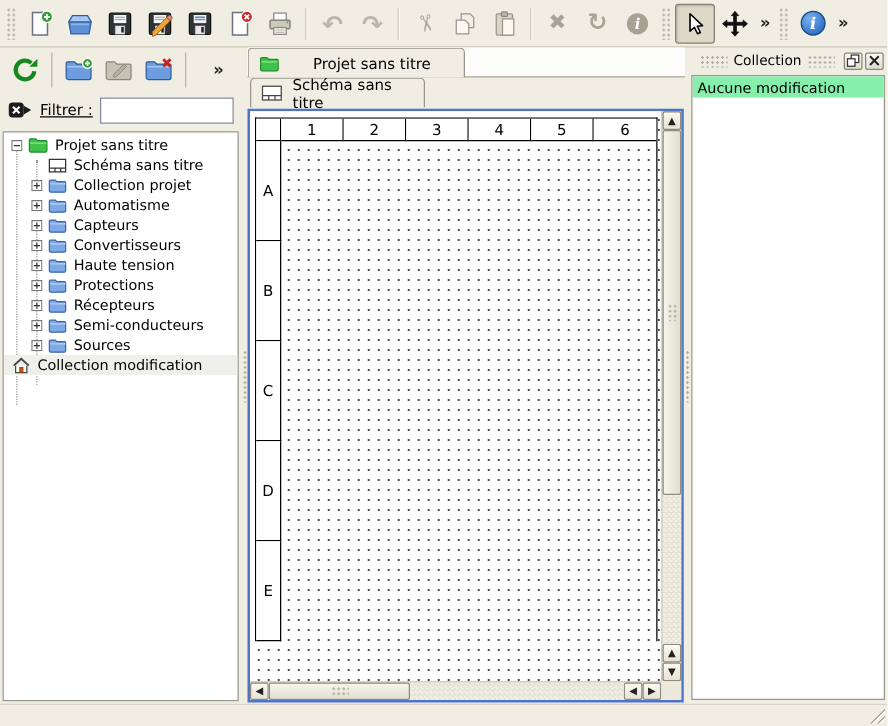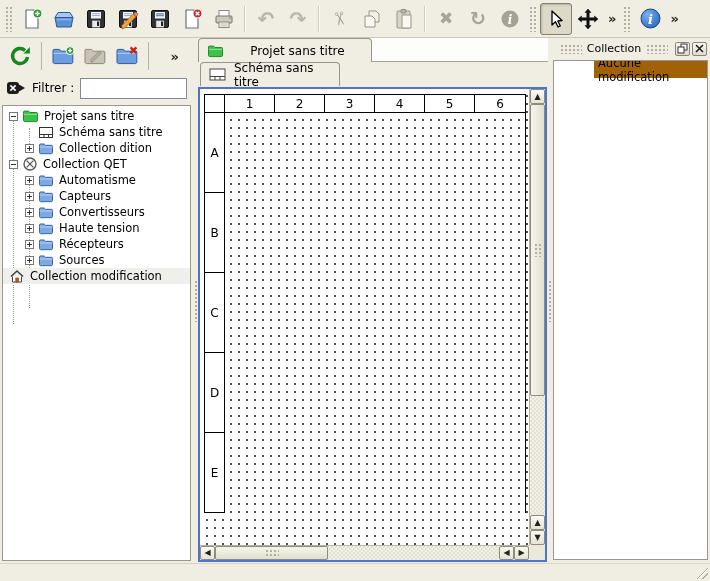--- a/index.html
+++ b/index.html
@@ -42,21 +42,21 @@
   .dock-btn{width:15px;height:14px;margin-left:2px;flex:0 0 auto;
     display:flex;align-items:center;justify-content:center;
     background:linear-gradient(#fbfaf3,#dedbcc);border:1px solid #8a8778;border-radius:2px;}
   
   .panel-toolbar{height:36px;flex:0 0 auto;display:flex;align-items:center;padding:0 4px;}
   .pbtn{width:32px;height:32px;display:flex;align-items:center;justify-content:center;}
   .psep{width:1px;height:28px;background:#b7b4a4;margin:0 5px;}
   .panel-toolbar .overflow{margin-left:auto;margin-right:6px;}
   
   .filter-row{height:28px;flex:0 0 auto;display:flex;align-items:center;padding:0 6px;gap:6px;}
-  .filter-label{font-size:12px;white-space:nowrap;}
+  .filter-label{font-size:12px;white-space:nowrap;text-decoration:underline;}
   .filter-input{flex:1;height:21px;border:1px solid #828a99;background:#fff;
     font-family:"DejaVu Sans",sans-serif;font-size:11px;padding:0 3px;min-width:0;}
   
   .tree{flex:1;margin:3px 2px 2px 2px;border:1px solid #9a978c;background:#fff;
     position:relative;overflow:hidden;padding-top:2px;}
   .trow{height:16px;display:flex;align-items:center;position:relative;z-index:1;font-size:11.5px;white-space:nowrap;}
   .trow .lbl{margin-left:5px;}
   .exp{width:13px;flex:0 0 auto;display:flex;align-items:center;}
   .tic{flex:0 0 auto;display:flex;align-items:center;}
   .vguide{position:absolute;border-left:1px dotted #9a978c;z-index:0;}
@@ -102,21 +102,21 @@
     background:linear-gradient(90deg,#f7f5ec,#e2dfd0);border:1px solid #8f8c7e;border-radius:2px;
     display:flex;align-items:center;justify-content:center;}
   .hthumb{position:absolute;left:0;top:0;height:100%;width:113px;
     background:linear-gradient(#f7f5ec,#e2dfd0);border:1px solid #8f8c7e;border-radius:2px;
     display:flex;align-items:center;justify-content:center;}
   .grip{width:14px;height:8px;}
   .vthumb .grip{width:8px;height:14px;}
   
   .undo-list{flex:1;margin:1px 2px 3px 1px;border:1px solid #9a978c;background:#fff;overflow:hidden;}
   .undo-item{height:17px;display:flex;align-items:center;padding:0 4px;font-size:11.5px;}
-  .undo-item:first-child{background:#a16207;margin-left:40px;}
+  .undo-item:first-child{background:#86efac;}
   
   .statusbar{height:18px;flex:0 0 auto;border-top:1px solid #d8d5c6;position:relative;}
   .grip-corner{position:absolute;right:2px;bottom:2px;width:13px;height:13px;
     background:repeating-linear-gradient(135deg, transparent 0 2px, #b0ad9c 2px 3px, #fcfbf5 3px 4px);
     clip-path:polygon(100% 0,100% 100%,0 100%);}
   .ic{display:flex;align-items:center;justify-content:center;}
 </style>
 </head>
 <body>
 
@@ -380,37 +380,21 @@
                 <rect x="0.5" y="0.5" width="8" height="8" fill="#fff" stroke="#777"></rect>
                 <path d="M2 4.5h5M4.5 2v5" stroke="#333"></path>
               </svg>
             </span>
             <span class="tic">
               <svg width="16" height="13" viewBox="0 0 16 13">
                 <path d="M1.5 4.2V2.8c0-.5.4-.8.8-.8h3.9l1.3 1.3h6.2c.5 0 .8.4.8.8v6.4c0 .7-.5 1.2-1.2 1.2H2.7c-.7 0-1.2-.5-1.2-1.2z" fill="#7fa9e6" stroke="#3a66a8"></path>
                 <path d="M2 5h12.5" stroke="#b9d2f2"></path>
               </svg>
             </span>
-            <span class="lbl">Collection dition</span>
-          </div>
-          <div class="trow">
-            <span style="width: 6px; flex: 0 0 auto;"></span>
-            <span class="exp">
-              <svg width="9" height="9" viewBox="0 0 9 9">
-                <rect x="0.5" y="0.5" width="8" height="8" fill="#fff" stroke="#777"></rect>
-                <path d="M2 4.5h5" stroke="#333"></path>
-              </svg>
-            </span>
-            <span class="tic">
-              <svg width="16" height="16" viewBox="0 0 16 16">
-                <circle cx="8" cy="8" r="6" fill="#fafaf8" stroke="#555" stroke-width="1.3"></circle>
-                <path d="M4.6 4.6l6.8 6.8M11.4 4.6l-6.8 6.8" stroke="#555" stroke-width="1.2"></path>
-              </svg>
-            </span>
-            <span class="lbl">Collection QET</span>
+            <span class="lbl">Collection projet</span>
           </div>
           <div class="trow">
             <span style="width: 22px; flex: 0 0 auto;"></span>
             <span class="exp">
               <svg width="9" height="9" viewBox="0 0 9 9">
                 <rect x="0.5" y="0.5" width="8" height="8" fill="#fff" stroke="#777"></rect>
                 <path d="M2 4.5h5M4.5 2v5" stroke="#333"></path>
               </svg>
             </span>
             <span class="tic">
@@ -476,21 +460,53 @@
                 <rect x="0.5" y="0.5" width="8" height="8" fill="#fff" stroke="#777"></rect>
                 <path d="M2 4.5h5M4.5 2v5" stroke="#333"></path>
               </svg>
             </span>
             <span class="tic">
               <svg width="16" height="13" viewBox="0 0 16 13">
                 <path d="M1.5 4.2V2.8c0-.5.4-.8.8-.8h3.9l1.3 1.3h6.2c.5 0 .8.4.8.8v6.4c0 .7-.5 1.2-1.2 1.2H2.7c-.7 0-1.2-.5-1.2-1.2z" fill="#7fa9e6" stroke="#3a66a8"></path>
                 <path d="M2 5h12.5" stroke="#b9d2f2"></path>
               </svg>
             </span>
+            <span class="lbl">Protections</span>
+          </div>
+          <div class="trow">
+            <span style="width: 22px; flex: 0 0 auto;"></span>
+            <span class="exp">
+              <svg width="9" height="9" viewBox="0 0 9 9">
+                <rect x="0.5" y="0.5" width="8" height="8" fill="#fff" stroke="#777"></rect>
+                <path d="M2 4.5h5M4.5 2v5" stroke="#333"></path>
+              </svg>
+            </span>
+            <span class="tic">
+              <svg width="16" height="13" viewBox="0 0 16 13">
+                <path d="M1.5 4.2V2.8c0-.5.4-.8.8-.8h3.9l1.3 1.3h6.2c.5 0 .8.4.8.8v6.4c0 .7-.5 1.2-1.2 1.2H2.7c-.7 0-1.2-.5-1.2-1.2z" fill="#7fa9e6" stroke="#3a66a8"></path>
+                <path d="M2 5h12.5" stroke="#b9d2f2"></path>
+              </svg>
+            </span>
             <span class="lbl">Récepteurs</span>
+          </div>
+          <div class="trow">
+            <span style="width: 22px; flex: 0 0 auto;"></span>
+            <span class="exp">
+              <svg width="9" height="9" viewBox="0 0 9 9">
+                <rect x="0.5" y="0.5" width="8" height="8" fill="#fff" stroke="#777"></rect>
+                <path d="M2 4.5h5M4.5 2v5" stroke="#333"></path>
+              </svg>
+            </span>
+            <span class="tic">
+              <svg width="16" height="13" viewBox="0 0 16 13">
+                <path d="M1.5 4.2V2.8c0-.5.4-.8.8-.8h3.9l1.3 1.3h6.2c.5 0 .8.4.8.8v6.4c0 .7-.5 1.2-1.2 1.2H2.7c-.7 0-1.2-.5-1.2-1.2z" fill="#7fa9e6" stroke="#3a66a8"></path>
+                <path d="M2 5h12.5" stroke="#b9d2f2"></path>
+              </svg>
+            </span>
+            <span class="lbl">Semi-conducteurs</span>
           </div>
           <div class="trow">
             <span style="width: 22px; flex: 0 0 auto;"></span>
             <span class="exp">
               <svg width="9" height="9" viewBox="0 0 9 9">
                 <rect x="0.5" y="0.5" width="8" height="8" fill="#fff" stroke="#777"></rect>
                 <path d="M2 4.5h5M4.5 2v5" stroke="#333"></path>
               </svg>
             </span>
             <span class="tic">

